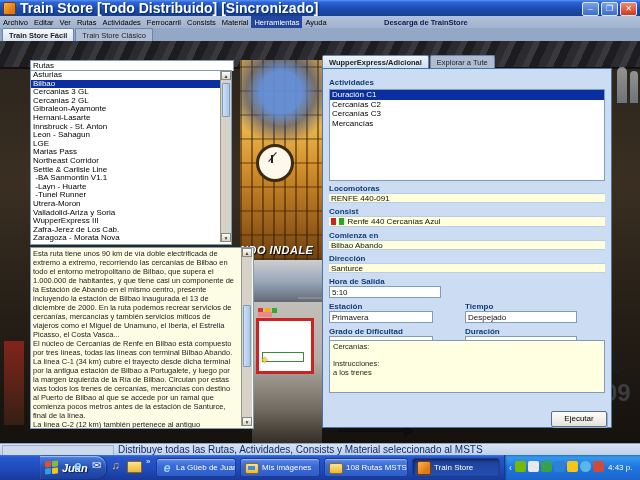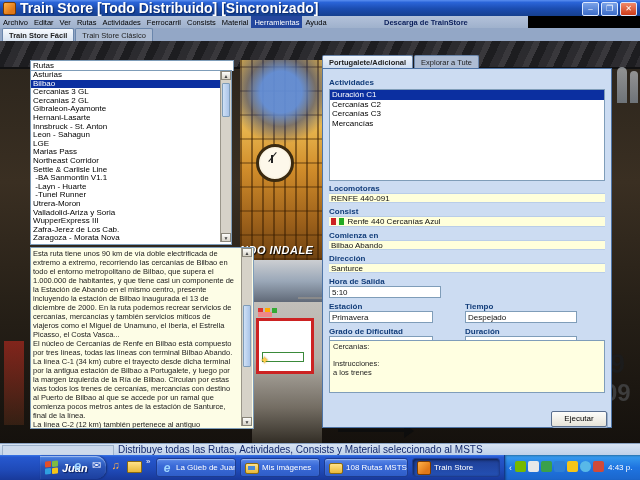--- a/index.html
+++ b/index.html
@@ -52,21 +52,21 @@
     background:linear-gradient(180deg,#5a8ef0 0,#2a64d8 15%,#1b4cb0 55%,#16408f 100%);
     color:#fff;display:flex;align-items:center;}
   .appicon{width:11px;height:11px;margin:0 4px 0 3px;border-radius:2px;
     background:linear-gradient(135deg,#ffb24a,#e07818 70%);border:1px solid #7a3c00;}
   .title-text{font-size:14px;font-weight:bold;text-shadow:1px 1px 1px #0a2a6a;white-space:nowrap;}
   .winbtns{position:absolute;right:3px;top:2px;display:flex;gap:2px;}
   .wbtn{width:15px;height:12px;font-size:8px;line-height:12px;text-align:center;color:#fff;
     background:linear-gradient(#7aa2e8,#3c6cc8);border:1px solid #dce8ff;border-radius:2px;}
   .wbtn.close{background:linear-gradient(#f08a6a,#cc3a18);}
 
-  .menubar{left:0;top:16px;width:528px;height:12px;background:linear-gradient(#b3c2da,#9fb1cc);
+  .menubar{left:0;top:16px;width:640px;height:12px;background:linear-gradient(#b3c2da,#9fb1cc);
     display:flex;align-items:center;font-size:7.5px;color:#000;}
   .menuitem{padding:2px 3px;white-space:nowrap;}
   .menuitem.active{background:#24479e;color:#fff;}
   .menu-right{position:absolute;left:384px;top:18px;font-size:7.5px;color:#0a1e5a;font-weight:bold;}
 
   .tabstrip{left:0;top:28px;width:640px;height:13px;background:#93a7c6;display:flex;
     align-items:flex-end;padding-left:2px;font-size:7.5px;}
   .tab{padding:2px 6px 1px;border:1px solid #6a86ac;border-bottom:none;border-radius:2px 2px 0 0;
     background:#aebdd4;color:#222;margin-right:1px;white-space:nowrap;}
   .tab.active{background:linear-gradient(#f6f9fd,#d9e4f2);font-weight:bold;}
@@ -270,21 +270,21 @@
 La línea C-1 (34 km) cubre el trayecto desde dicha terminal por la antigua estación de Bilbao a Portugalete, y luego por la margen izquierda de la Ría de Bilbao. Circulan por estas vías todos los trenes de cercanías, mercancías con destino al Puerto de Bilbao al que se accede por un ramal que comienza pocos metros antes de la estación de Santurce, final de la línea.
 La línea C-2 (12 km) también pertenece al antiguo Ferrocarril de Bilbao a Portugalete y Triano, recorre la comarca minera conocida como Zona Minera, la cual quedó prácticamente abandonada tras el cierre de las minas, aunque hoy día une poblaciones entre ellas mediante trenes con destino al Puerto.</div>
   </div>
   <div class="sb" style="left:241px;top:248px;height:178px;">
     <div class="sbtn">▲</div>
     <div class="sthumb" style="height:62px;margin-top:48px;"></div>
     <div class="sbtn" style="position:absolute;bottom:0;">▼</div>
   </div>
 
   <div class="abs rtabs" id="rtabs">
-      <div class="rtab active">Portugalete/Adicional</div>
+      <div class="rtab active">WupperExpress/Adicional</div>
       <div class="rtab">Explorar a Tute</div>
     </div>
 
   <div class="abs rpanel">
     <div class="plabel" style="left:6px;top:9px;">Actividades</div>
     <div class="plist" id="activityList">
         <div class="arow sel">Duración C1</div>
         <div class="arow">Cercanías C2</div>
         <div class="arow">Cercanías C3</div>
         <div class="arow">Mercancías</div>

